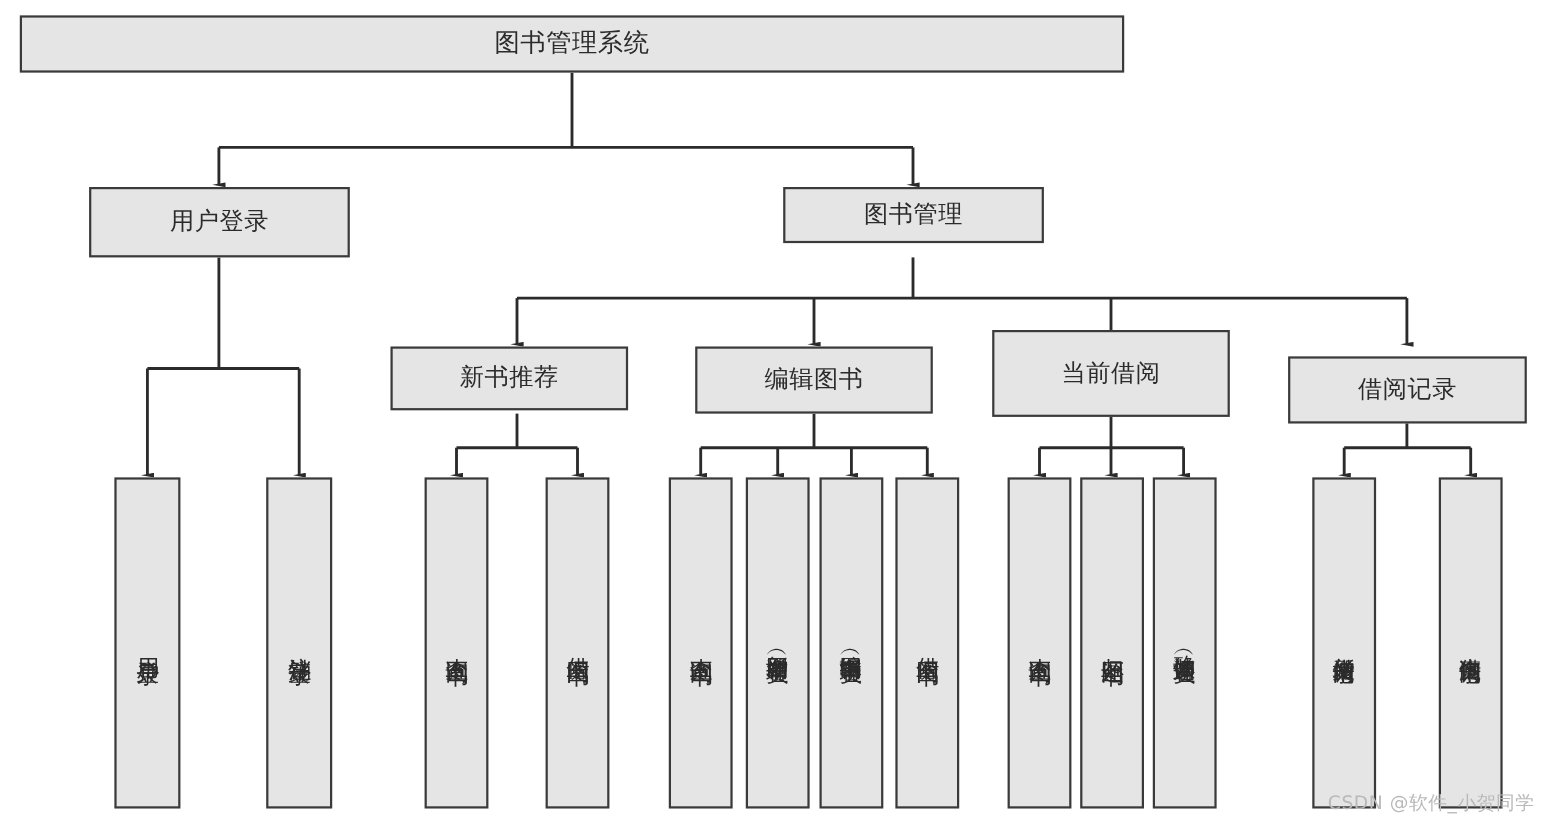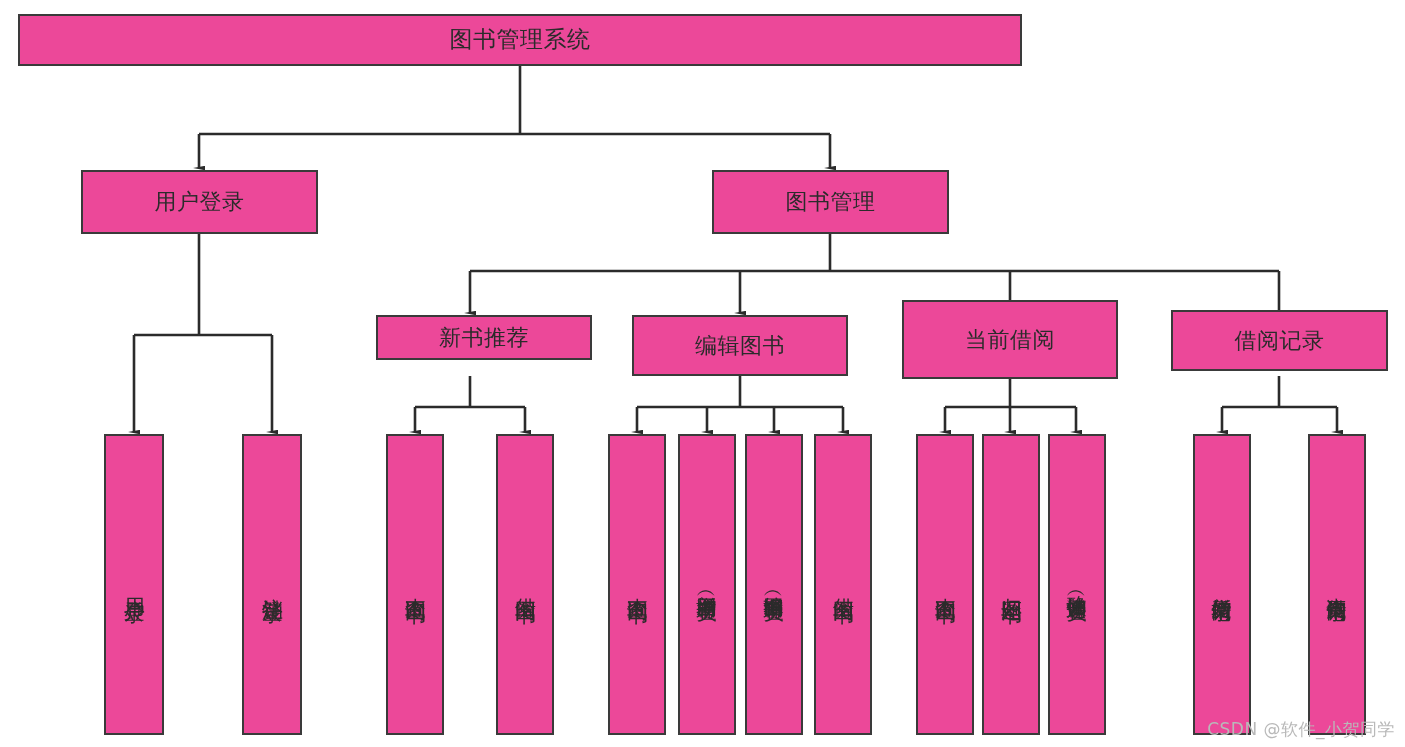--- a/index.html
+++ b/index.html
@@ -22,21 +22,21 @@
     left: 0;
     top: 0;
     width: 1405px;
     height: 747px;
     pointer-events: none;
   }
   .node {
     position: absolute;
     box-sizing: border-box;
     border: 2.5px solid #3a3a3a;
-    background: #ec4899;
+    background: #e5e5e5;
     display: flex;
     align-items: center;
     justify-content: center;
     color: #2b2b2b;
   }
   .node-label {
     display: block;
     text-align: center;
     line-height: 1.18;
     letter-spacing: 0.5px;
@@ -135,34 +135,34 @@
     </g>
   </svg>
 
   <div class="node horiz root" style="left:18px; top:14px; width:1004px; height:52px;">
     <span class="node-label">图书管理系统</span>
   </div>
 
   <div class="node horiz" style="left:81px; top:170px; width:237px; height:64px;">
     <span class="node-label">用户登录</span>
   </div>
-  <div class="node horiz" style="left:712px; top:170px; width:237px; height:64px;">
+  <div class="node horiz" style="left:712px; top:170px; width:237px; height:51px;">
     <span class="node-label">图书管理</span>
   </div>
 
-  <div class="node horiz" style="left:376px; top:315px; width:216px; height:45px;justify-content:center;">
+  <div class="node horiz" style="left:355px; top:315px; width:216px; height:58px;justify-content:center;">
     <span class="node-label">新书推荐</span>
   </div>
   <div class="node horiz" style="left:632px; top:315px; width:216px; height:61px;">
     <span class="node-label">编辑图书</span>
   </div>
   <div class="node horiz" style="left:902px; top:300px; width:216px; height:79px;">
     <span class="node-label">当前借阅</span>
   </div>
-  <div class="node horiz" style="left:1171px; top:310px; width:217px; height:61px;">
+  <div class="node horiz" style="left:1171px; top:324px; width:217px; height:61px;">
     <span class="node-label">借阅记录</span>
   </div>
 
   <div class="node vert" style="left:104px; top:434px; width:60px; height:301px;">
     <span class="node-label">用户登录</span>
   </div>
   <div class="node vert" style="left:242px; top:434px; width:60px; height:301px;">
     <span class="node-label">注销登录</span>
   </div>
 

